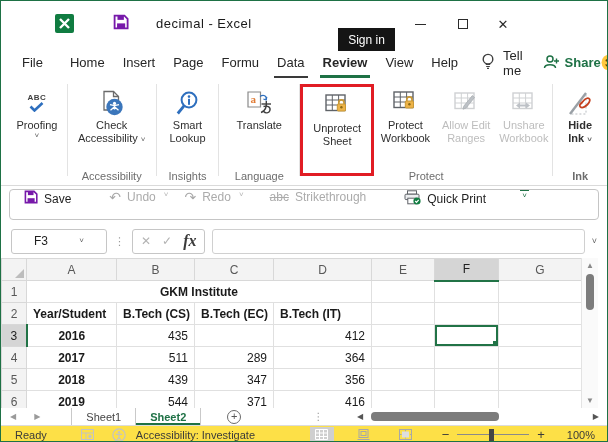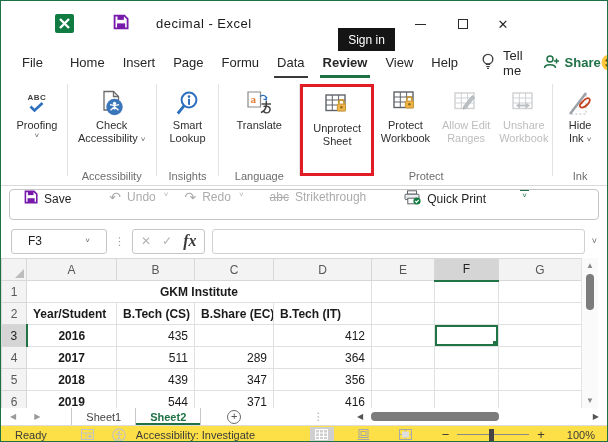--- a/index.html
+++ b/index.html
@@ -52,21 +52,21 @@
   .garrow { font-size:14px; color:#a9a9a9; line-height:14px; }
   .qchev { font-size:8px; color:#b5b5b5; margin:0 10px 0 2px; }
   .strike { text-decoration:line-through; font-size:12px; color:#ababab; margin-left:10px; }
   .qat-more { display:flex; flex-direction:column; align-items:center; margin-left:28px; color:#1e7145; cursor:pointer; }
   .qat-more .bar { width:9px; border-top:1.6px solid #1e7145; margin-bottom:1px; }
   .qat-more .chev { color:#1e7145; }
   .qsp { width:26px; }
 
   
   .formularow { height:34px; display:flex; align-items:center; padding:0 10px; gap:7px; }
-  .namebox { width:96px; height:25px; border:1px solid #c6c6c6; border-radius:3px; display:flex; align-items:center; padding:0 16px; font-size:12px; color:#1f1f1f; cursor:text; }
+  .namebox { width:96px; height:25px; border:1px solid #c6c6c6; border-radius:3px; display:flex; align-items:center; padding:0 22px; font-size:12px; color:#1f1f1f; cursor:text; }
   .namebox .chev { margin-left:auto; }
   .fdots { color:#9a9a9a; font-size:11px; }
   .fbtns { height:25px; border:1px solid #c6c6c6; border-radius:3px; display:flex; align-items:center; padding:0 8px; gap:11px; }
   .fgray { color:#b3b3b3; font-size:12px; cursor:default; }
   .fx { font-family:"Liberation Serif", serif; font-style:italic; font-weight:bold; font-size:16px; color:#3a3a3a; cursor:pointer; }
   .fbar { flex:1; height:25px; border:1px solid #d0d0d0; border-radius:3px; background:#fff; cursor:text; }
   .fchev { font-size:9px; color:#5f5f5f; }
 
   
   .gridwrap { position:relative; height:150px; overflow:hidden; }
@@ -310,21 +310,21 @@
               <path d="M9 12.5 l-4 3 4 3 z M15 12.5 l4 3 -4 3 z" fill="#bdc1c6"></path>
             </svg>
         </span>
         <span>Unshare</span>
         <span>Workbook</span>
       </div>
       <div class="glabel">Protect</div>
     </div>
     <div class="gsep"></div>
 
-    <div class="rgroup" style="width:54px;">
+    <div class="rgroup" style="width:54px;font-weight:bold;">
       <div class="rbtn" style="width:50px;">
         <span class="ricon">
           <svg width="25" height="27">
               <path d="M2 24 L18 3 L18 24 Z" fill="none" stroke="#b9bdc1" stroke-width="1" stroke-dasharray="2 2"></path>
               <path d="M2 24 L18 3" stroke="#9aa0a6" stroke-width="2.4"></path>
               <path d="M13 14 c7 -10 12 -5 6.5 0.5 -6.5 6 -11.5 1.5 -4 -3.5" fill="none" stroke="#c4401f" stroke-width="1.8"></path>
             </svg>
         </span>
         <span>Hide</span>
         <span><span>Ink</span> <span class="chev">˅</span></span>
@@ -418,21 +418,21 @@
         <th class="rh">1</th>
         <td class="b c" colspan="4">GKM Institute</td>
         <td></td>
         <td></td>
         <td></td>
       </tr>
       <tr>
         <th class="rh">2</th>
         <td class="b">Year/Student</td>
         <td class="b">B.Tech (CS)</td>
-        <td class="b">B.Share (EC)</td>
+        <td class="b">B.Tech (EC)</td>
         <td class="b">B.Tech (IT)</td>
         <td></td>
         <td></td>
         <td></td>
       </tr>
       <tr>
         <th class="rh sel">3</th>
         <td class="b c">2016</td>
         <td class="r">435</td>
         <td class="r"></td>

